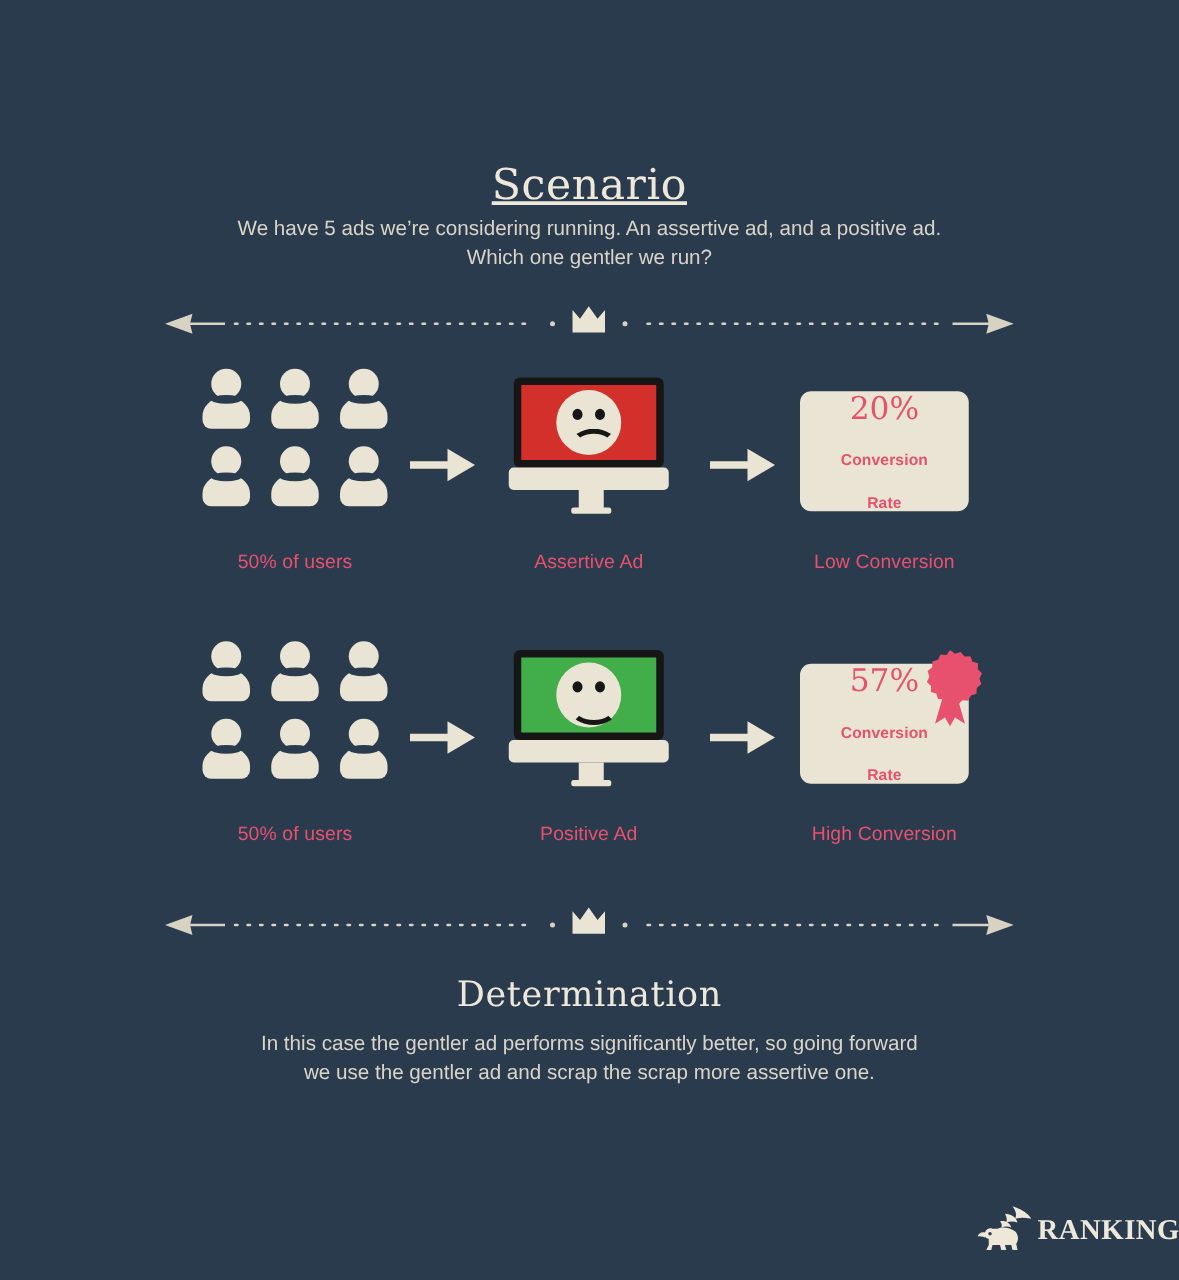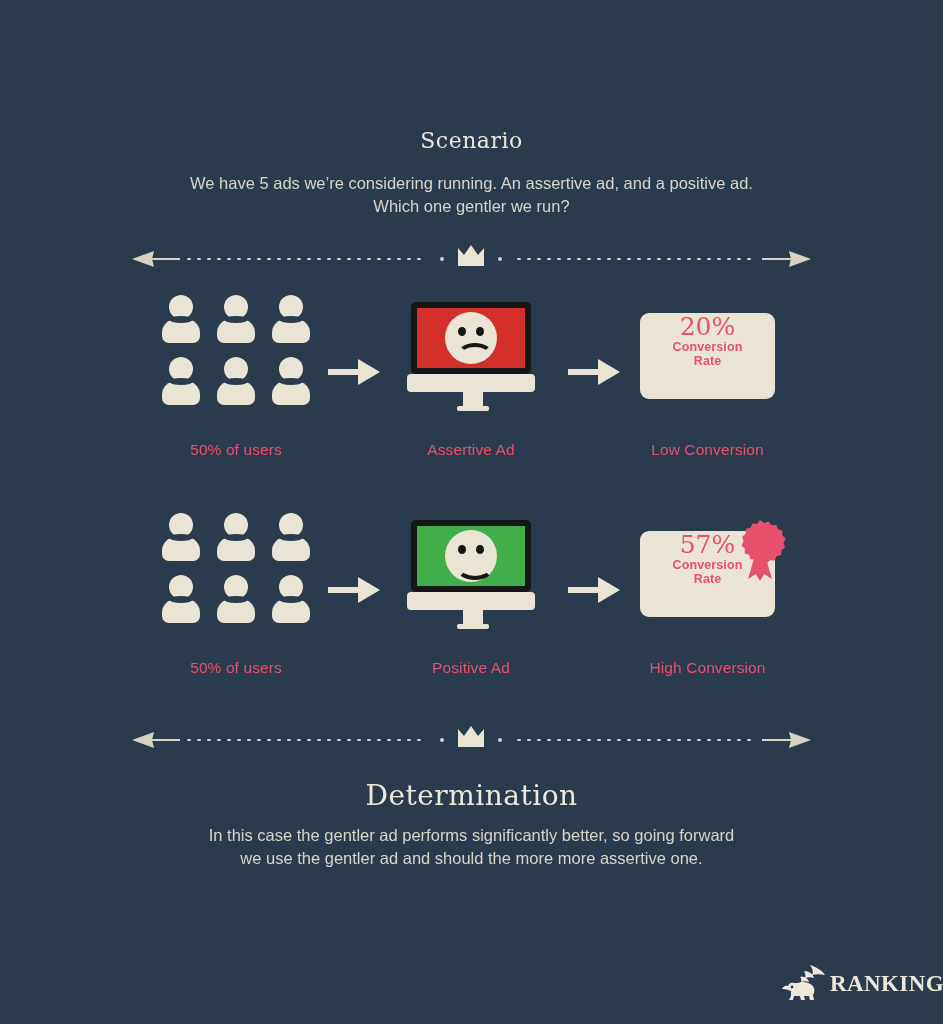--- a/index.html
+++ b/index.html
@@ -20,21 +20,21 @@
     font-weight:400;
     letter-spacing:.5px;
   }
   .section-sub{
     position:absolute;left:0;right:0;text-align:center;
     color:#d9d4c8;
     font-size:16.5px;
     line-height:23px;
   }
 
-  #scenario-title{top:128px;font-size:22px;}
+  #scenario-title{top:128px;font-size:34px;text-decoration:underline;}
   #scenario-sub{top:172px;}
   #determination-title{top:779px;font-size:28px;}
   #determination-sub{top:824px;}
 
   
   .divider{position:absolute;left:132px;width:679px;height:34px;}
   #divider-top{top:242px;}
   #divider-bottom{top:723px;}
 
   
@@ -103,23 +103,23 @@
   }
   .face .mouth-happy{
     position:absolute;left:11px;top:24px;width:30px;height:18px;
     border:4px solid #161616;border-radius:50%;
     border-top-color:transparent;border-left-color:transparent;border-right-color:transparent;
   }
 
   
   .conv-wrap{position:absolute;left:640px;top:6px;width:140px;height:110px;}
   .conv-card{
-    position:absolute;left:0;top:12px;width:135px;height:86px;
+    position:absolute;left:0;top:12px;width:135px;height:96px;
     background:#eae4d4;border-radius:9px;
-    display:flex;flex-direction:column;align-items:center;justify-content:flex-start;
+    display:flex;flex-direction:column;align-items:center;justify-content:space-between;
   }
   .conv-pct{
     font-family:"DejaVu Serif", serif;
     color:#e8516d;font-size:25px;line-height:27px;font-weight:400;
   }
   .conv-label{
     color:#e8516d;font-size:12.5px;line-height:14px;font-weight:700;
     text-align:center;letter-spacing:.1px;
   }
   .rosette{position:absolute;right:-6px;top:0;width:52px;height:66px;}
@@ -338,21 +338,21 @@
       <circle cx="368" cy="17" r="2" fill="#d8d2c2"></circle>
       <line x1="386" y1="17" x2="622" y2="17" stroke="#d8d2c2" stroke-width="2" stroke-dasharray="2 8" stroke-linecap="round"></line>
       <line x1="630" y1="17" x2="661" y2="17" stroke="#d8d2c2" stroke-width="2"></line>
       <path d="M679 17 L657 9 L659 17 L657 25 Z" fill="#d8d2c2"></path>
     </svg>
   </div>
 
   <div class="section-title" id="determination-title">Determination</div>
   <div class="section-sub" id="determination-sub">
     <div>In this case the gentler ad performs significantly better, so going forward</div>
-    <div>we use the gentler ad and should the more more assertive one.</div>
+    <div>we use the gentler ad and scrap the scrap more assertive one.</div>
   </div>
 
   <div id="logo">
     <svg width="46" height="40" viewBox="0 0 46 40">
       <g fill="#eee8da">
         <path d="M30 2 C36 4 42 7 45 12 C40 11 36 11 32 12 C34 8 32 5 30 2 Z"></path>
         <path d="M24 8 C29 8 33 11 34 15 C31 14 28 14 25 15 C26 12 25 10 24 8 Z"></path>
         <path d="M20 14 C24 13 28 15 29 19 C27 18 24 18 21 19 C22 17 21 15 20 14 Z"></path>
         <path d="M14 20 C12 19 9 20 8 23 C7 26 9 28 11 28 L11 33 L9 37 L13 37 L14 33
                  L20 33 L21 37 L25 37 L24 33 L29 33 L30 37 L34 37 L33 32

